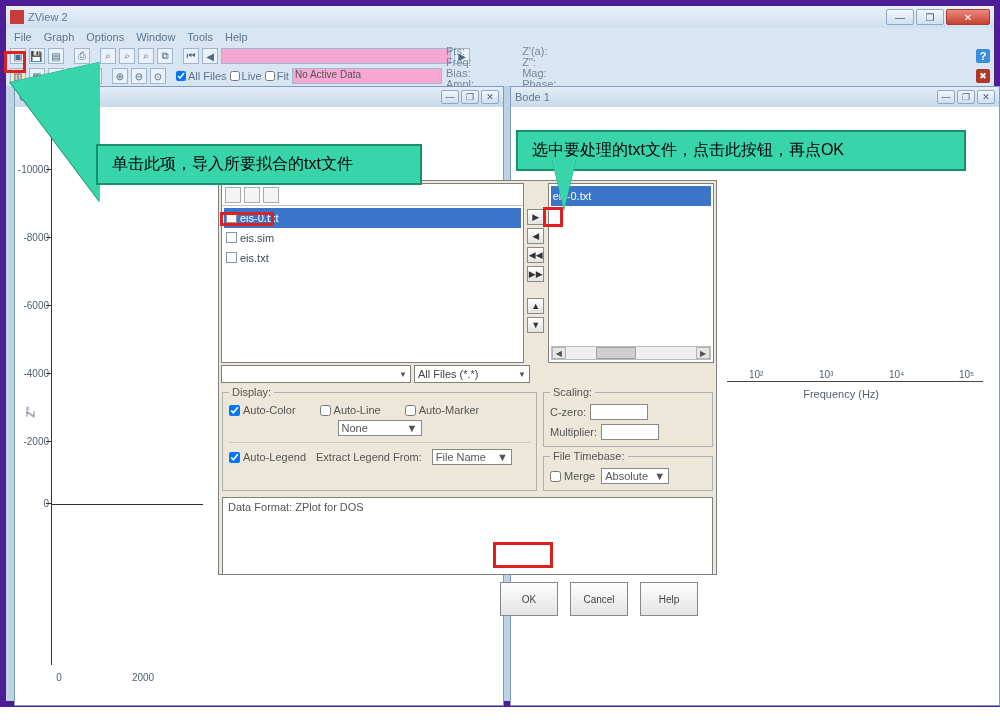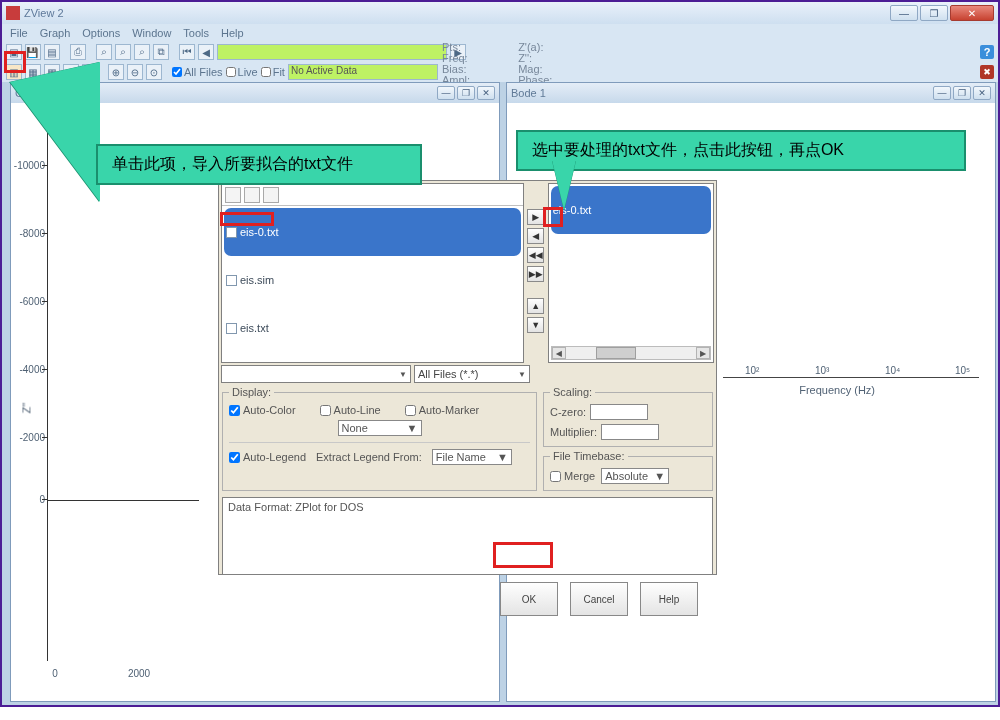--- a/index.html
+++ b/index.html
@@ -1,32 +1,32 @@
 <!DOCTYPE html>
 <html><head>
 <meta charset="utf-8">
 <style>
 * { box-sizing: border-box; margin: 0; padding: 0; font-family: "Tahoma", "Microsoft YaHei", sans-serif; font-size: 11px; }
 body { width: 1000px; height: 720px; background: #fff; position: relative; overflow: hidden; }
 
 
-.main-window { position: absolute; left: 0; top: 0; width: 1000px; height: 707px; border: 2px solid #4c1d95; background: #bdd2e5; }
+.main-window { position: absolute; left: 0; top: 0; width: 1000px; height: 707px; border: 6px solid #4c1d95; background: #bdd2e5; }
 .titlebar { height: 22px; background: linear-gradient(#e9f1fa, #cedff0); display: flex; align-items: center; padding: 0 4px; }
 .titlebar .app-icon { width: 14px; height: 14px; background: #c83c3c; margin-right: 4px; }
 .titlebar .title { color: #5e799a; filter: blur(0.3px); }
 .titlebar .win-btns { margin-left: auto; display: flex; gap: 2px; }
 .win-btn { width: 28px; height: 16px; border: 1px solid #8fa8c4; border-radius: 2px; display: flex; align-items: center; justify-content: center; font-size: 10px; color: #46607f; background: linear-gradient(#f2f7fc, #cfe0ef); }
 .win-btn.close { background: linear-gradient(#e98a7e, #c74230); color: #fff; border-color: #a63b30; width: 44px; }
 
 .menubar { height: 18px; background: #d8e6f3; display: flex; align-items: center; gap: 12px; padding: 0 8px; color: #5c758f; filter: blur(0.4px); }
 .menubar span { cursor: default; }
 .toolbar1, .toolbar2 { height: 20px; background: #d8e6f3; display: flex; align-items: center; gap: 3px; padding: 0 4px; }
 .tbtn { width: 16px; height: 16px; border: 1px solid #9db7d0; background: #eaf1f8; display: inline-flex; align-items: center; justify-content: center; font-size: 10px; color: #4d6986; }
 .tsep { width: 4px; }
-.tcombo { width: 80px; height: 16px; background: #bef264; border: 1px solid #9db7d0; font-size: 10px; color: #555; padding: 0 2px; filter: blur(0.3px); }
+.tcombo { width: 80px; height: 16px; background: #f9a8d4; border: 1px solid #9db7d0; font-size: 10px; color: #555; padding: 0 2px; filter: blur(0.3px); }
 .tcombo.wide { width: 230px; }
 .tchk { font-size: 10px; color: #5c758f; filter: blur(0.3px); display: inline-flex; align-items: center; gap: 2px; }
 .tchk input { width: 10px; height: 10px; }
 .info-labels { position: absolute; top: 40px; left: 440px; display: flex; gap: 48px; color: #77879a; font-size: 10px; filter: blur(0.5px); line-height: 10px; }
 .info-labels div > div { height: 11px; }
 .help-btn { width: 14px; height: 14px; background: #3a8edb; color: #fff; border-radius: 2px; display: flex; align-items: center; justify-content: center; font-weight: bold; }
 .exit-btn { width: 14px; height: 14px; background: #b03628; color: #fff; border-radius: 2px; display: flex; align-items: center; justify-content: center; font-size: 9px; }
 
 .mdi-area { position: absolute; left: 4px; top: 80px; right: 4px; bottom: 4px; background: #bdd2e5; }
 
@@ -67,21 +67,21 @@
 #redbox-move { left: 543px; top: 207px; width: 20px; height: 20px; }
 #redbox-ok { left: 493px; top: 542px; width: 60px; height: 26px; }
 
 
 .dialog { position: absolute; left: 218px; top: 180px; width: 499px; height: 395px; background: #ece7d8; border: 1px solid #808080; }
 .dlg-top { display: flex; }
 .dlg-pane { background: #fff; border: 1px solid #808080; margin: 2px; }
 #pane-left { width: 310px; height: 180px; position: relative; }
 #pane-right { width: 170px; height: 180px; position: relative; }
 .file-list { position: absolute; left: 2px; top: 2px; right: 2px; }
-.file-item { display: flex; align-items: center; gap: 3px; padding: 18px 2px; font-size: 10px; color: #3d4b5a; filter: blur(0.4px); border-radius: 7px; }
+.file-item { display: flex; align-items: flex-start; gap: 3px; padding: 4px 2px; font-size: 10px; color: #3d4b5a; filter: blur(0.4px); }
 .file-item.selected { background: #3a75ca; color: #fff; }
 .file-icon2 { width: 11px; height: 11px; border: 1px solid #8197ae; background: #fff; display: inline-block; }
 
 .mid-btns { width: 18px; display: flex; flex-direction: column; gap: 3px; margin: 28px 1px 2px 1px; }
 .mid-btn { width: 17px; height: 16px; border: 1px solid #8a8a8a; background: linear-gradient(#fefefe,#e3e3e3); display: flex; align-items: center; justify-content: center; font-size: 9px; color: #333; }
 
 .pane-toolbar { position: absolute; left: 0; top: 0; width: 100%; height: 22px; border-bottom: 1px solid #c0c0c0; display: flex; align-items: center; gap: 3px; padding: 0 3px; }
 .pane-tbtn { width: 16px; height: 16px; border: 1px solid #a9a9a9; background: #f4f4f4; }
 
 .filter-row { display: flex; gap: 3px; margin: 0 2px; }

